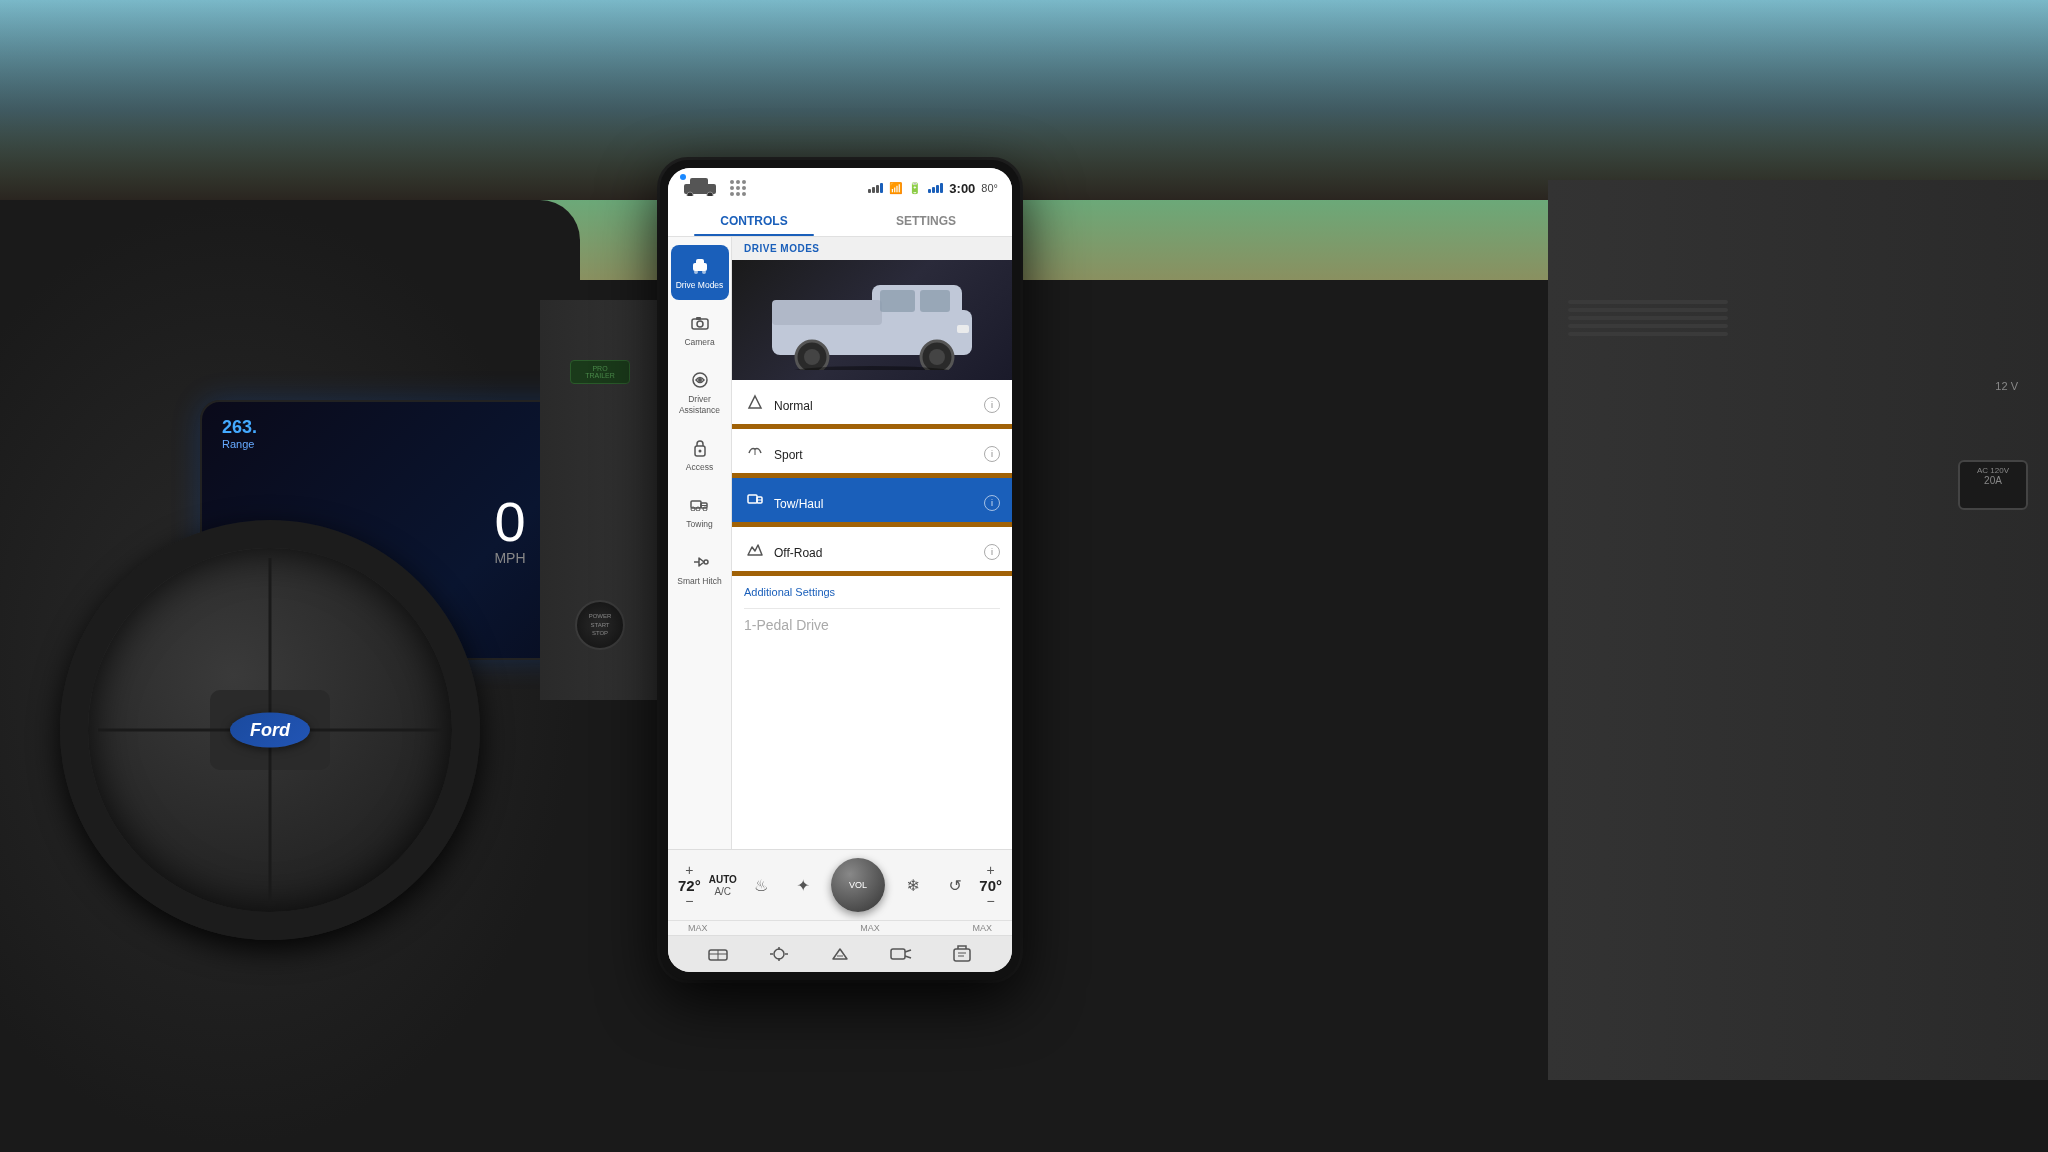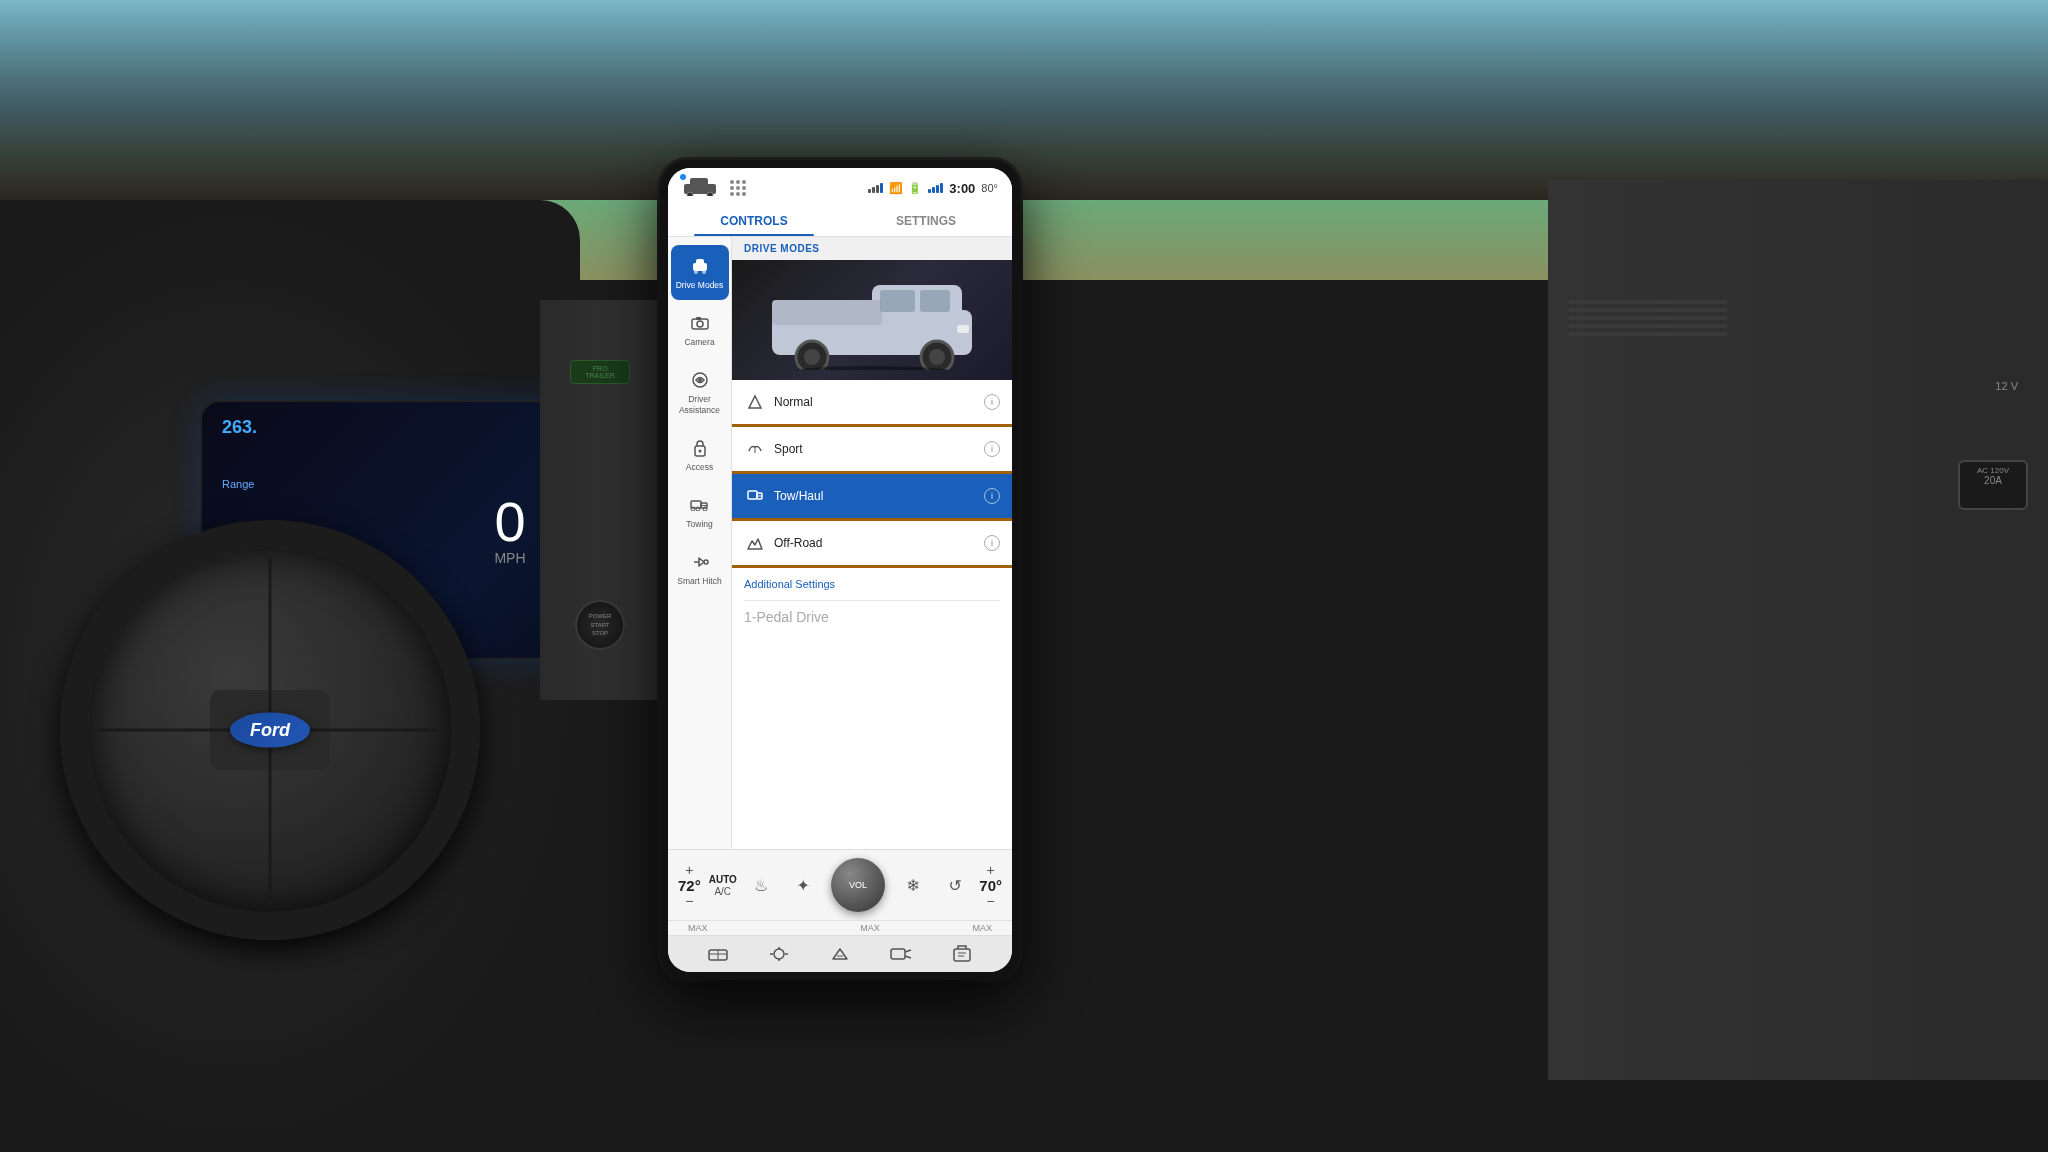--- a/index.html
+++ b/index.html
@@ -285,23 +285,23 @@
       overflow: hidden;
     }
     
 
     
     .mode-list {
       background: white;
     }
     .mode-item {
       display: flex;
-      align-items: center;
+      align-items: flex-end;
       padding: 11px 12px;
-      border-bottom: 3px solid #a16207;
+      border-bottom: 5px solid #a16207;
       cursor: pointer;
       position: relative;
     }
     .mode-item.selected {
       background: #1a5fba;
       color: white;
     }
     .mode-item.selected .mode-name { color: white; }
     .mode-item.selected .mode-icon { color: white; }
     .mode-icon {
@@ -483,21 +483,21 @@
 <div class="dash-upper"></div>
 <div class="dash-lower"></div>
 
 <div class="steering-area">
 
   <div class="instrument-cluster">
     <div class="cluster-inner">
 
       <div style="color:#4af;font-size:12px;position:absolute;left:20px;top:15px;">
         <div style="font-size:18px;font-weight:bold;color:#4af;">263.</div>
-        <div style="font-size:11px;color:#6af;margin-top:40px;">Range</div>
+        <div style="font-size:11px;color:#6af;">Range</div>
       </div>
 
       <div style="position:absolute;right:20px;top:20px;">
         <svg width="90" height="45" viewBox="0 0 90 45">
           <rect x="5" y="15" width="80" height="22" rx="4" fill="#f55" opacity="0.9"></rect>
           <rect x="30" y="5" width="40" height="18" rx="4" fill="#f55" opacity="0.9"></rect>
           <circle cx="20" cy="38" r="7" fill="#222" stroke="#666" stroke-width="2"></circle>
           <circle cx="70" cy="38" r="7" fill="#222" stroke="#666" stroke-width="2"></circle>
         </svg>
       </div>

